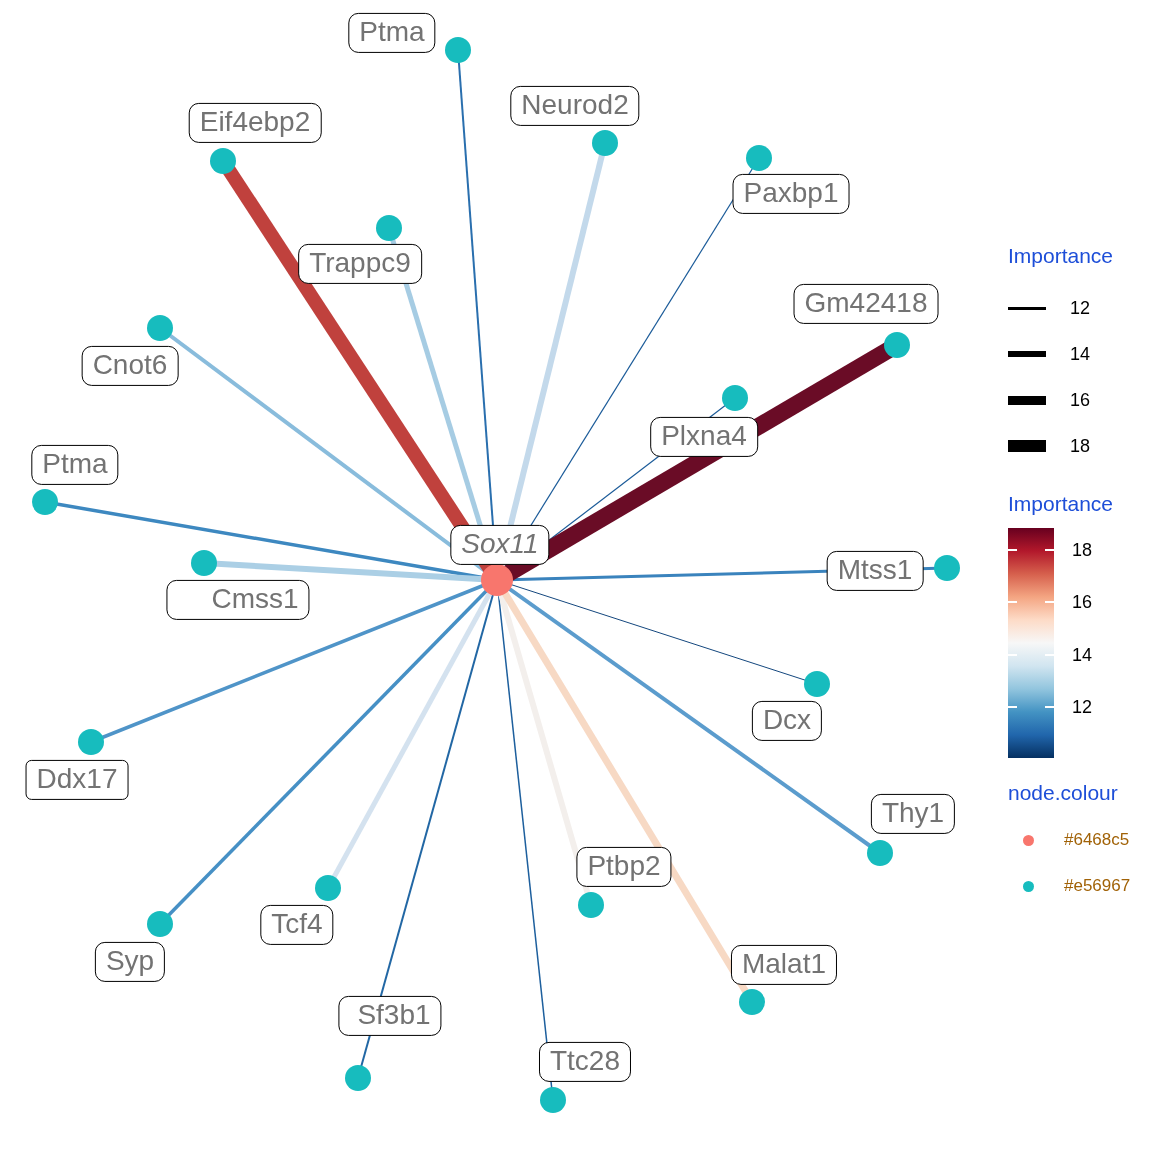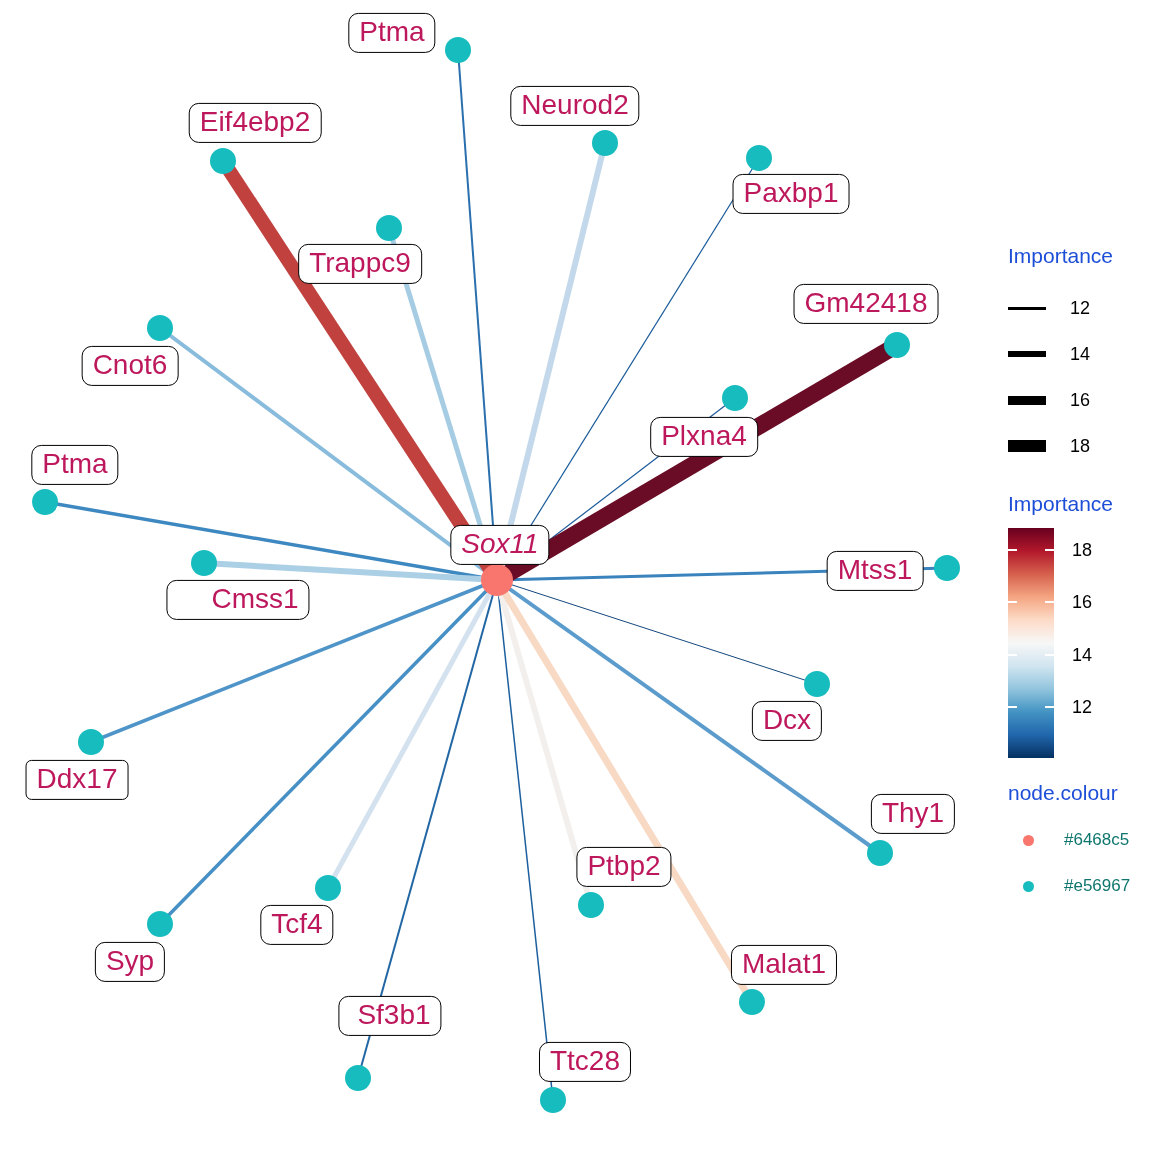--- a/index.html
+++ b/index.html
@@ -4,38 +4,38 @@
 <style>
   html,body{margin:0;padding:0;background:#ffffff;}
   #stage{
     position:relative;width:1152px;height:1152px;background:#ffffff;overflow:hidden;
     font-family:"Liberation Sans","DejaVu Sans",sans-serif;
   }
   #graph-svg{position:absolute;left:0;top:0;width:1152px;height:1152px;}
   .gene-label{
     position:absolute;transform:translate(-50%,-50%);
     background:#ffffff;border:1.6px solid #000000;border-radius:10px;
-    padding:2px 10px 4px 10px;font-size:28px;line-height:1.15;color:#be185d;
+    padding:2px 10px 4px 10px;font-size:28px;line-height:1.15;color:#737373;
     white-space:nowrap;z-index:3;
   }
   #legend{position:absolute;left:990px;top:0;width:162px;height:1152px;z-index:2;}
   .legend-title{position:absolute;left:18px;font-size:21px;color:#1d4ed8;white-space:nowrap;}
   .size-item{position:absolute;left:18px;display:flex;align-items:center;height:24px;}
   .size-key{width:38px;background:#000000;margin-right:24px;}
   .size-label,.tick-label{font-size:18px;color:#000000;}
   #colorbar{
     position:absolute;left:18px;width:46px;height:230px;
   }
   .cb-tick{position:absolute;height:2px;background:#ffffff;width:9px;}
   .cb-tick.left{left:0;}
   .cb-tick.right{right:0;}
   .cb-label{position:absolute;left:82px;font-size:18px;color:#000000;transform:translateY(-50%);}
   .nc-item{position:absolute;left:18px;display:flex;align-items:center;height:24px;}
   .nc-dot{width:11px;height:11px;border-radius:50%;margin-left:15px;margin-right:30px;flex:0 0 auto;}
-  .nc-label{font-size:17px;color:#0f766e;white-space:nowrap;}
+  .nc-label{font-size:17px;color:#a16207;white-space:nowrap;}
 </style>
 </head>
 <body>
 
 <div id="stage">
   <svg id="graph-svg" viewBox="0 0 1152 1152" xmlns="http://www.w3.org/2000/svg">
     <g id="edges-layer">
         <line x1="497" y1="580" x2="817" y2="684" stroke="#14477e" stroke-width="1"></line>
         <line x1="497" y1="580" x2="759" y2="158" stroke="#1b5b99" stroke-width="1.2"></line>
         <line x1="497" y1="580" x2="735" y2="398" stroke="#1a5a98" stroke-width="1.2"></line>

